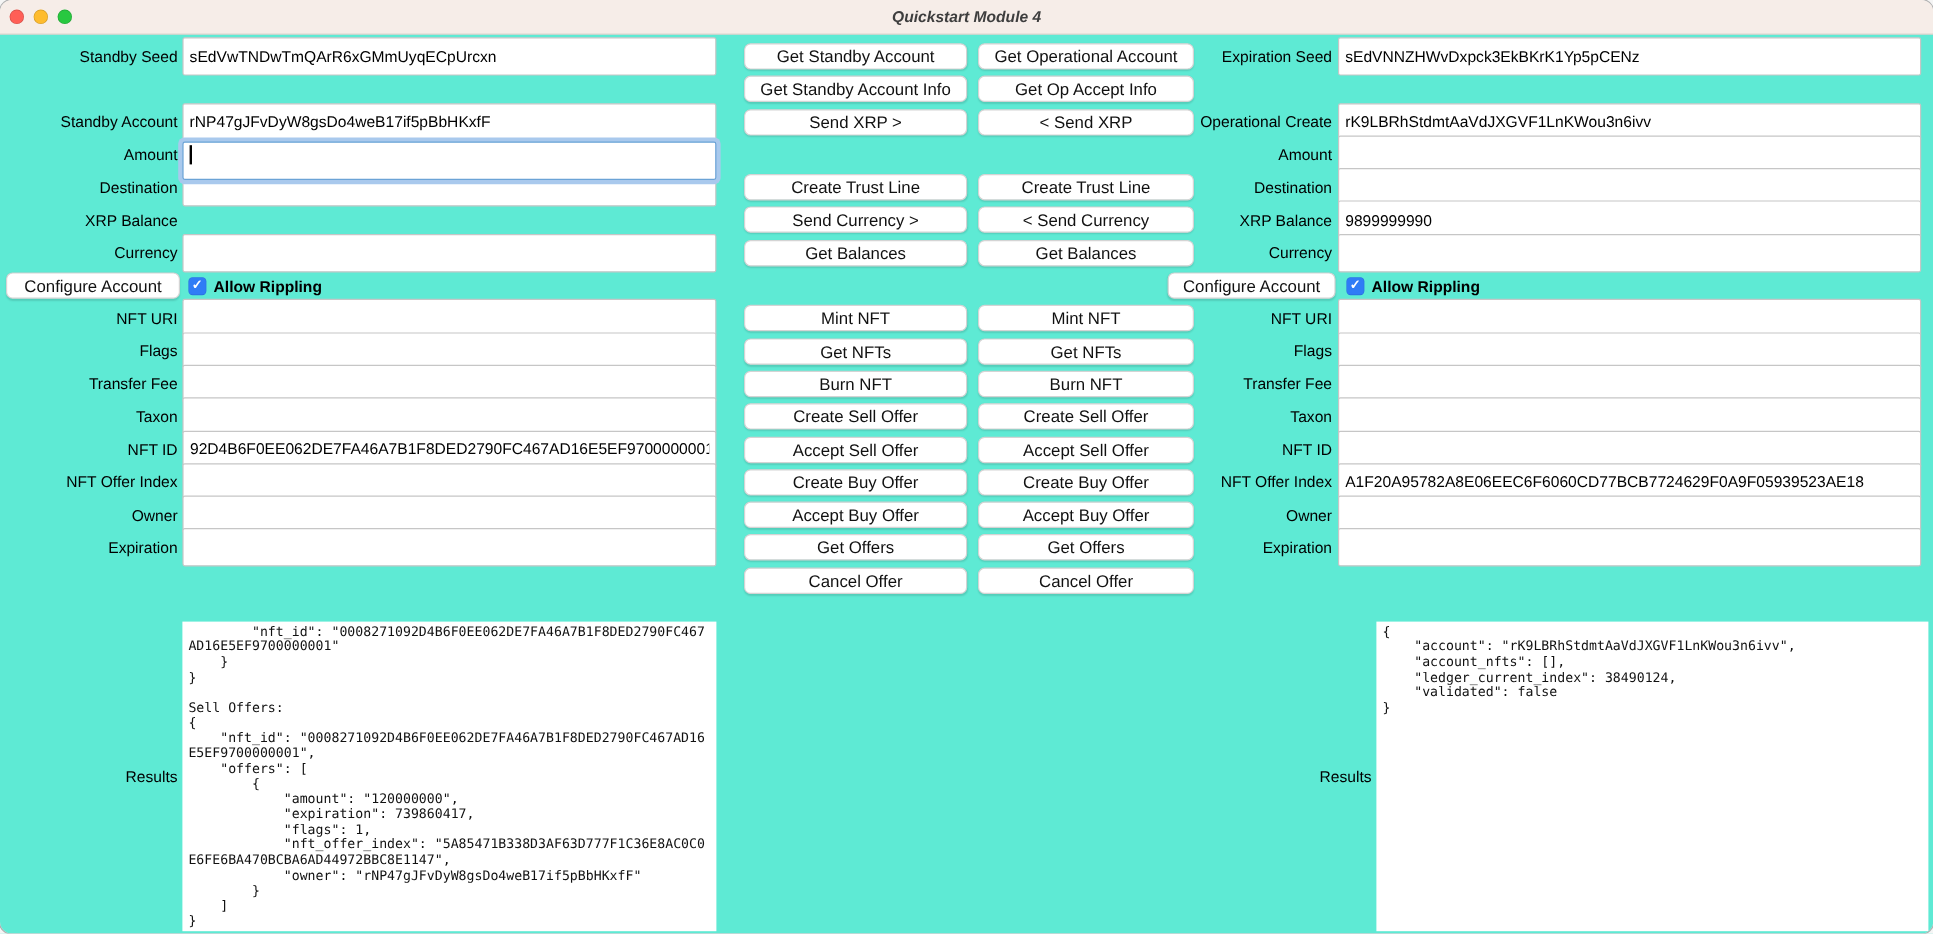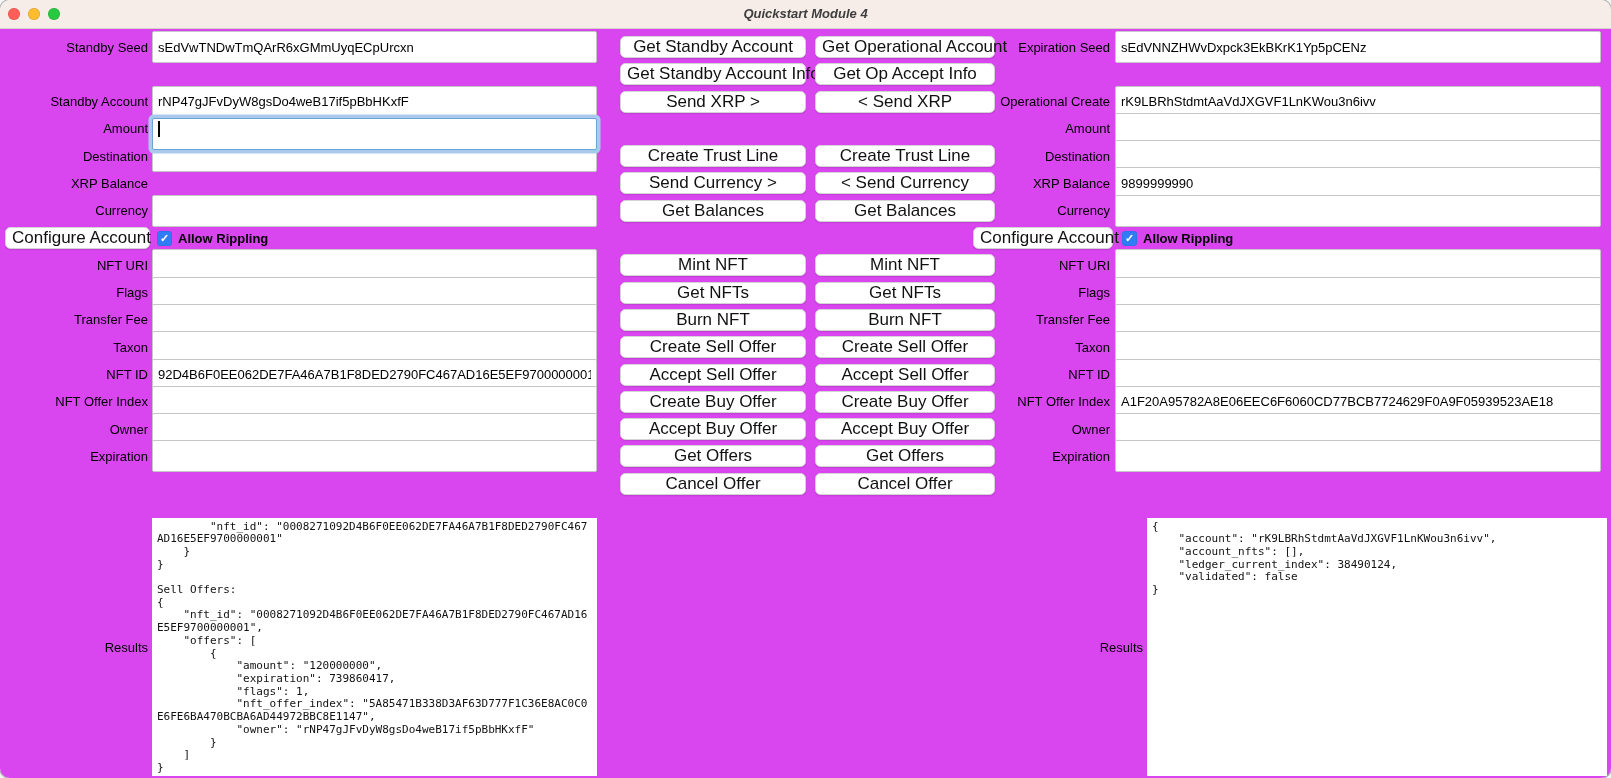--- a/index.html
+++ b/index.html
@@ -7,41 +7,41 @@
           background:#ebebeb;box-shadow:0 0 0 1px rgba(0,0,0,.28);}
   
   .titlebar{position:absolute;top:0;left:0;right:0;height:28px;background:#f6ede8;
             border-bottom:1px solid #d8cfc9;font-style:italic;}
   .title{position:absolute;left:0;right:0;top:0;line-height:28px;text-align:center;
          font-size:13px;font-weight:700;color:#3e3e3e;}
   .lights{position:absolute;left:8px;top:8px;display:flex;gap:8px;}
   .light{width:12px;height:12px;border-radius:50%;box-shadow:inset 0 0 0 .5px rgba(0,0,0,.18);}
   .light.red{background:#ff5f57;} .light.yellow{background:#febc2e;} .light.green{background:#28c840;}
   
-  .content{position:absolute;top:29px;left:0;right:0;bottom:0;background:#d946ef;}
+  .content{position:absolute;top:29px;left:0;right:0;bottom:0;background:#5eead4;}
   .panel,.btncol{position:absolute;top:7px;display:flex;flex-direction:column;row-gap:5.3px;}
   .row{display:flex;height:22px;align-items:center;flex:none;}
   .row-spacer{height:22px;flex:none;}
   .lbl{width:148px;text-align:right;font-size:13px;color:#000;white-space:nowrap;}
   .rlbl{width:140px;text-align:right;font-size:13px;color:#000;white-space:nowrap;}
   .field{height:32px;box-sizing:border-box;border:1px solid #c6c6c6;border-radius:2px;
          background:#fff;font-family:"Liberation Sans",sans-serif;font-size:13px;color:#000;
          padding:0 5px;outline:none;flex:none;}
   .left-panel{left:0;width:598px;}
   .left-panel .field{margin-left:4px;width:445px;}
   .right-panel{left:970px;width:641px;}
   .right-panel .field{margin-left:5px;width:486px;}
   
   .focuswrap{position:relative;margin-left:4px;width:445px;height:22px;flex:none;}
   .focuswrap .field{margin-left:0;width:100%;border-color:#6ba3d6;
                     box-shadow:0 0 0 3.5px #a9c9ed;}
   .caret{position:absolute;left:6px;top:3px;width:1.5px;height:16px;background:#000;}
   
   .btn{height:22px;flex:none;box-sizing:border-box;background:#fff;border:1px solid #d4d4d4;
-       border-radius:5.5px;font-family:"Liberation Sans",sans-serif;font-size:17px;color:#111;
+       border-radius:5.5px;font-family:"Liberation Sans",sans-serif;font-size:14px;color:#111;
        box-shadow:0 1px 1.5px rgba(0,0,0,.12);padding:0 6px;white-space:nowrap;}
   .btncol .btn{width:100%;}
   .col1{left:620px;width:186px;}
   .col2{left:815px;width:180px;}
   
   .cfg-left{margin-left:5px;width:145px;}
   .cfg-right{margin-left:3px;width:140px;}
   .checkbox{width:15px;height:15px;border-radius:3.5px;background:#2f7cf6;flex:none;
             display:flex;align-items:center;justify-content:center;
             box-shadow:inset 0 0 0 .5px rgba(0,0,0,.12);}

